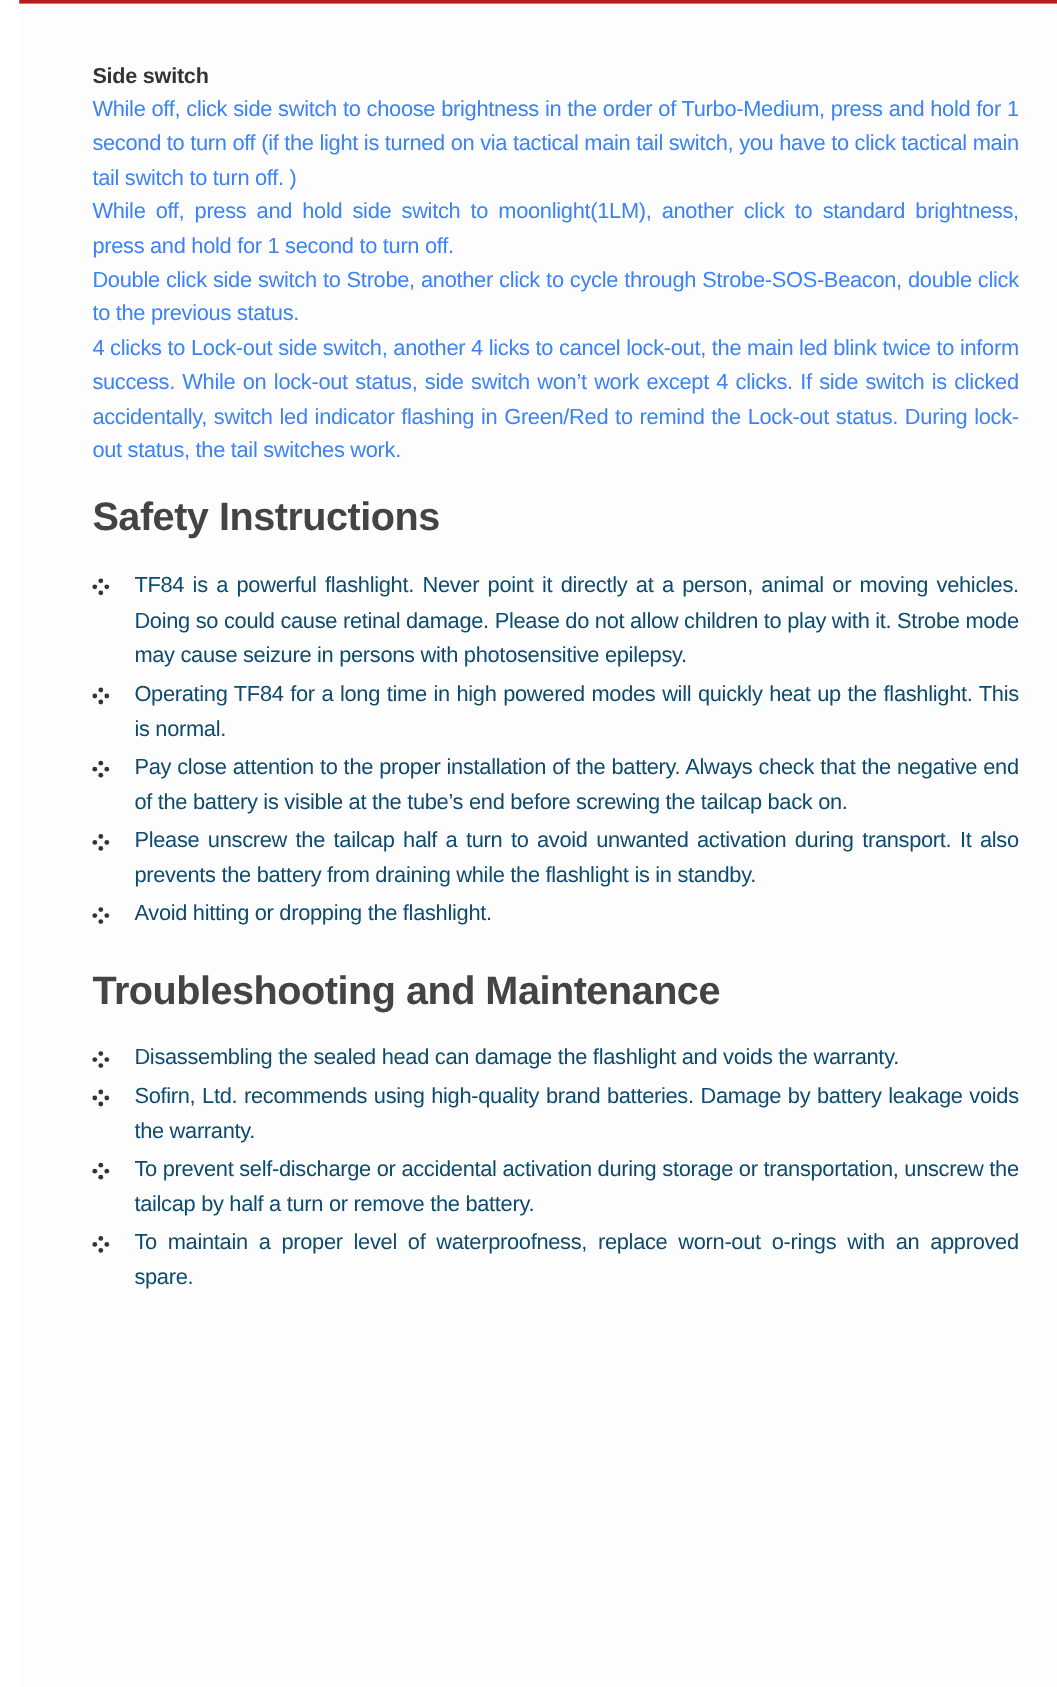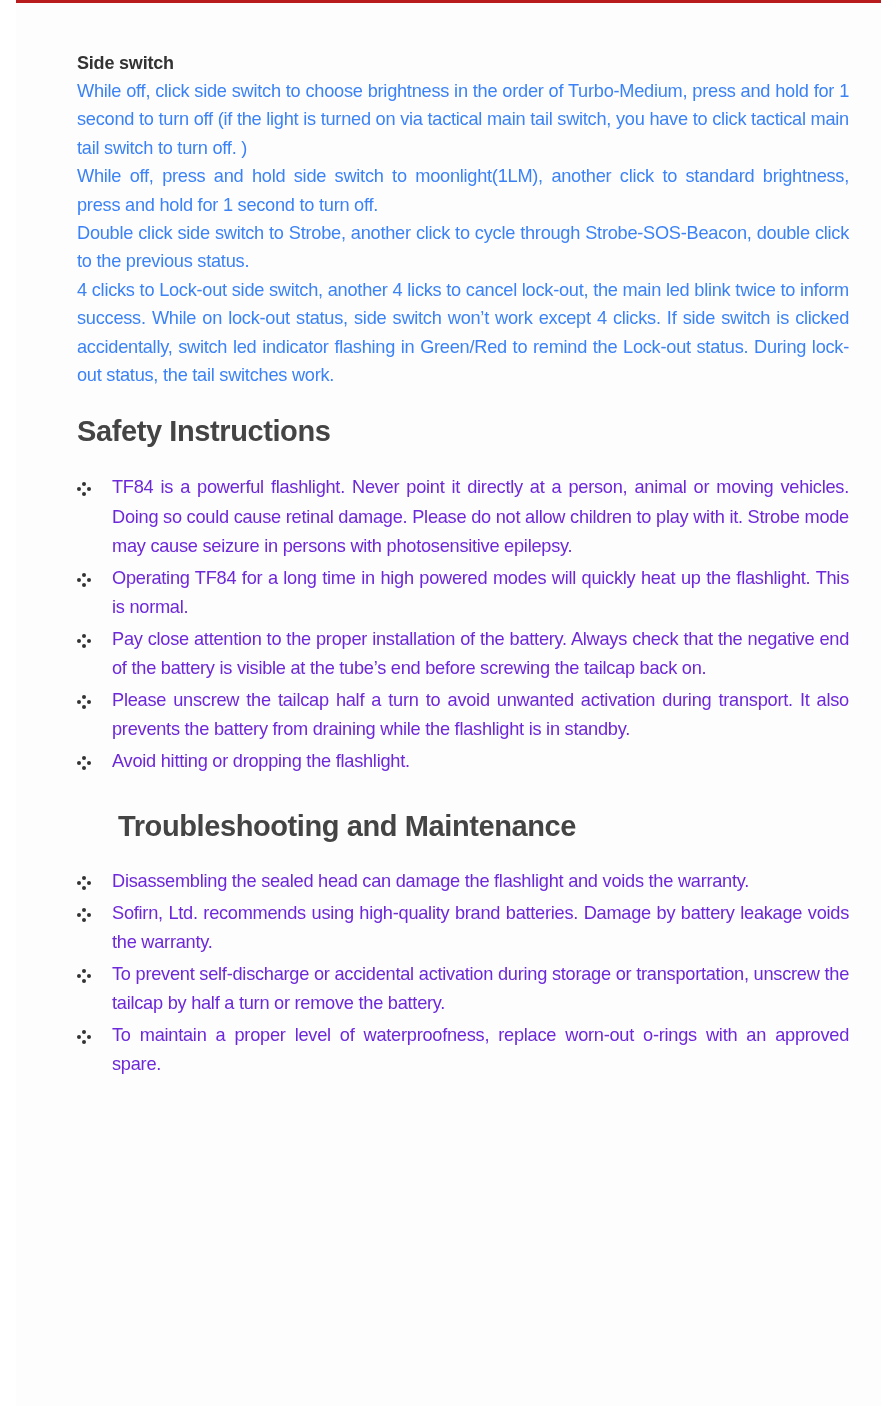--- a/index.html
+++ b/index.html
@@ -39,42 +39,42 @@
   }
   .para {
     font-size: 18.2px;
     line-height: 28.4px;
     margin: 0;
     text-align: justify;
     letter-spacing: -0.25px;
     color: #3b82f6;
   }
   .section-title {
-    font-size: 29px;
+    font-size: 33px;
     font-weight: bold;
     color: #444;
     margin: 0;
     letter-spacing: -0.4px;
     line-height: 36px;
   }
   #safety-title { margin-top: 24px; margin-bottom: 24px; }
-  #trouble-title { margin-top: 32px; margin-bottom: 23px; margin-left: 41px; }
+  #trouble-title { margin-top: 32px; margin-bottom: 23px; }
   ul.bullets {
     list-style: none;
     margin: 0;
     padding: 0;
   }
   ul.bullets li {
     position: relative;
     padding-left: 35px;
     font-size: 18.2px;
     line-height: 29.5px;
     text-align: justify;
     letter-spacing: -0.25px;
-    color: #6d28d9;
+    color: #0c4a6e;
     margin-bottom: 2px;
   }
   .bullet-icon {
     position: absolute;
     left: 0;
     top: 9px;
     width: 14px;
     height: 14px;
   }
   .bullet-icon i {

